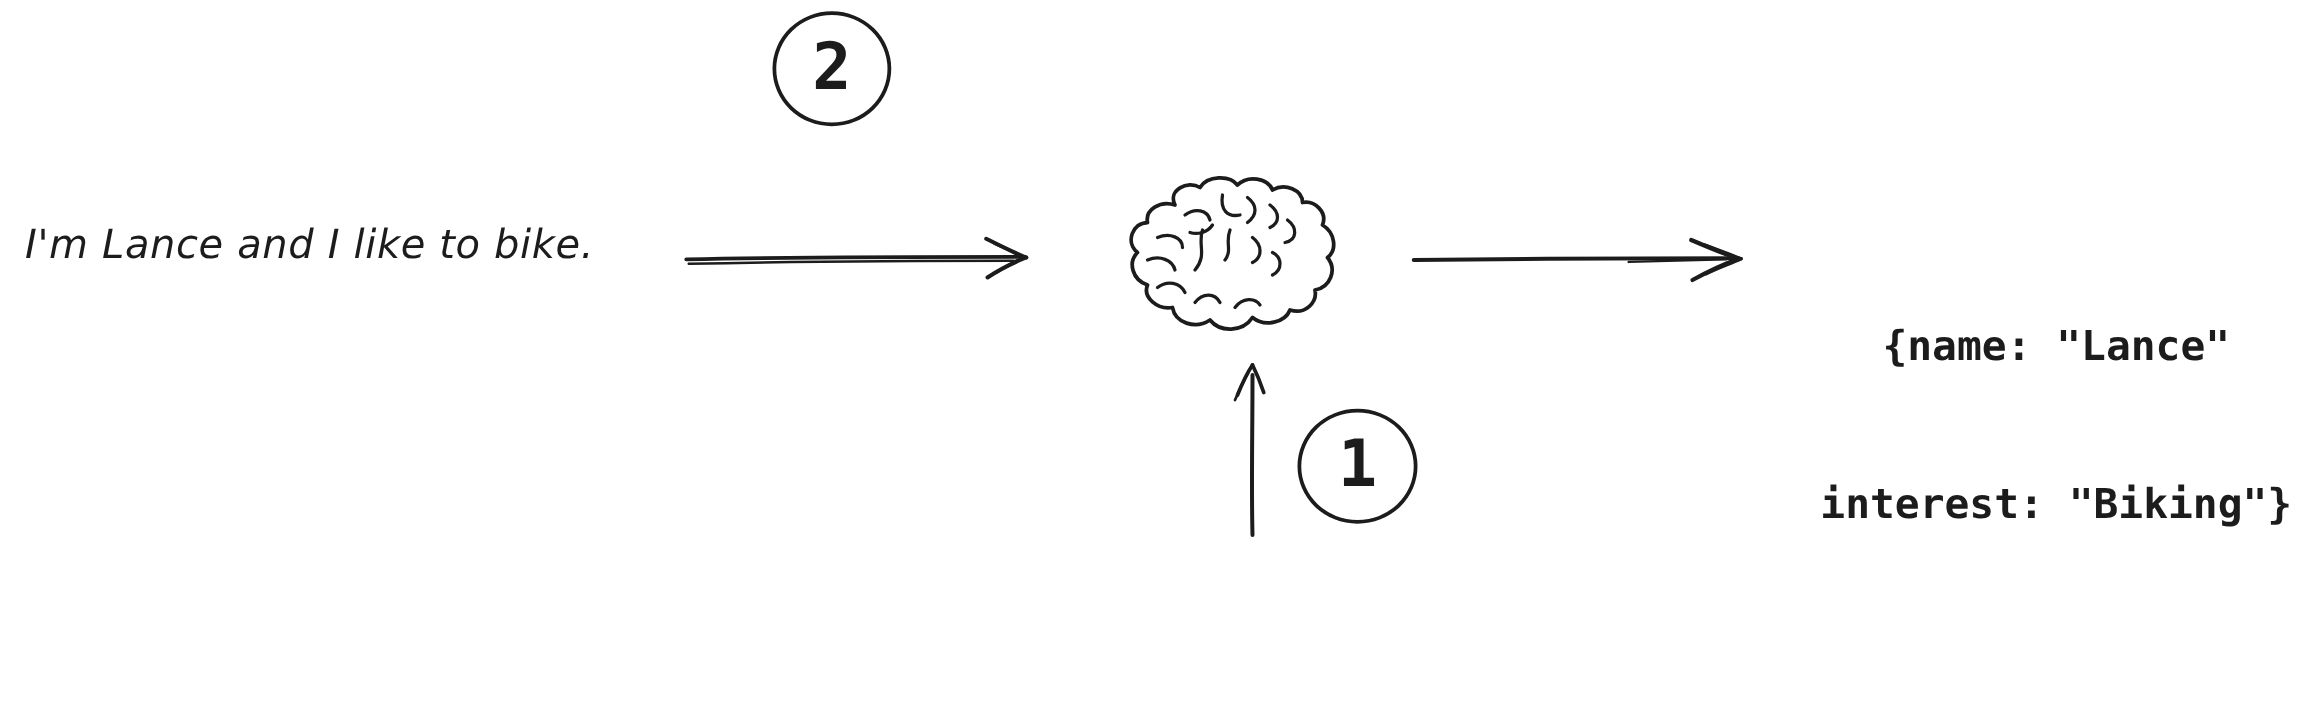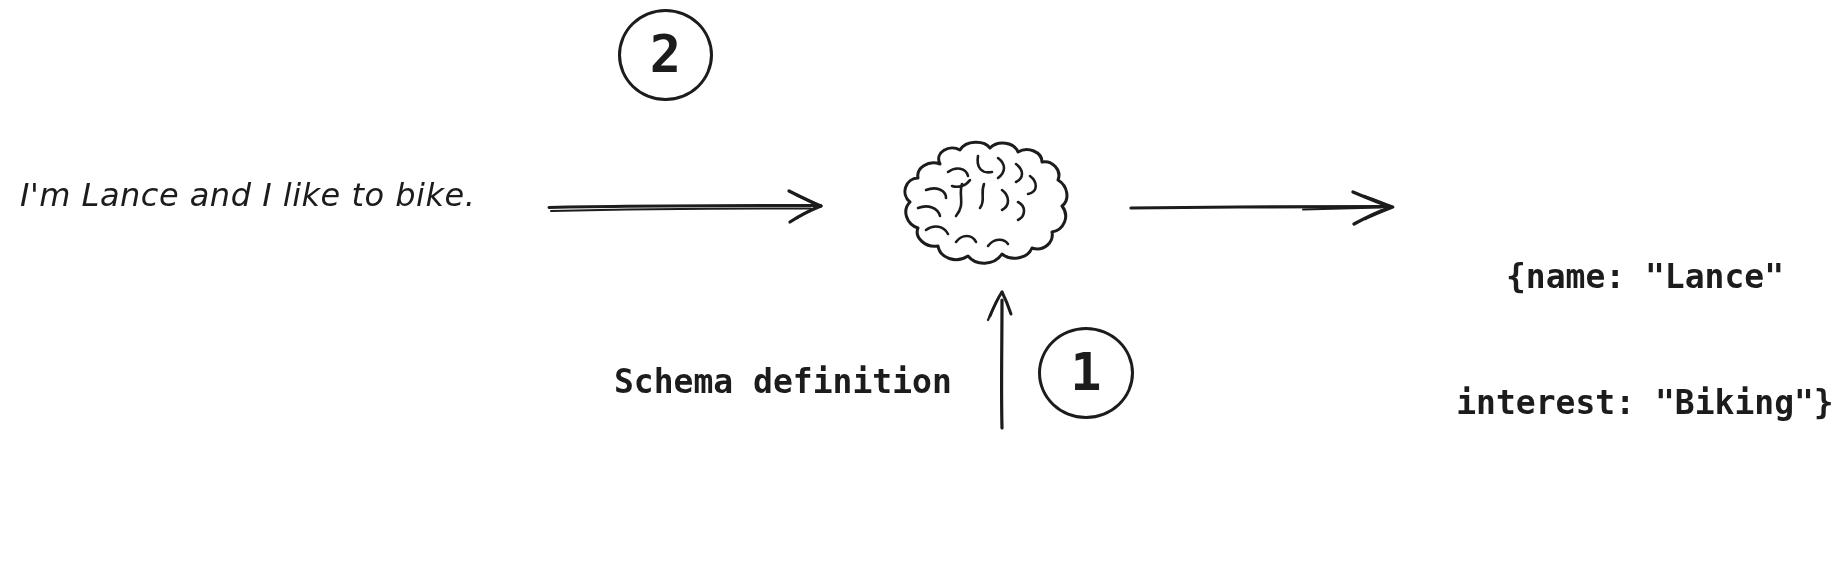--- a/index.html
+++ b/index.html
@@ -119,21 +119,20 @@
     <path class="stroke" stroke-width="3.4" d="M 268 21 C 254 26, 242 32, 231 38"></path>
     <path class="stroke" stroke-width="2.6" d="M 241 10 C 252 14, 262 18, 270 21"></path>
     <path class="stroke" stroke-width="2.6" d="M 270 21 C 261 25, 250 29, 242 33"></path>
   </svg>
 
   <div class="output-block mono">
     <div>{name: "Lance"</div>
     <div>interest: "Biking"}</div>
   </div>
 
-  <div class="schema-label mono">Schema definition</div>
 
   <svg class="arrow-up" viewBox="0 0 44 142">
     <path class="stroke" stroke-width="3.2" d="M 22 140 C 21 100, 22 60, 22 12"></path>
     <path class="stroke" stroke-width="3" d="M 10 28 C 14 18, 18 10, 22 4"></path>
     <path class="stroke" stroke-width="3" d="M 22 4 C 26 12, 29 20, 31 26"></path>
     <path class="stroke" stroke-width="2.2" d="M 8 32 C 12 23, 16 15, 19 9"></path>
   </svg>
 
   <div class="step-badge badge-1">
     <span class="badge-num">1</span>

